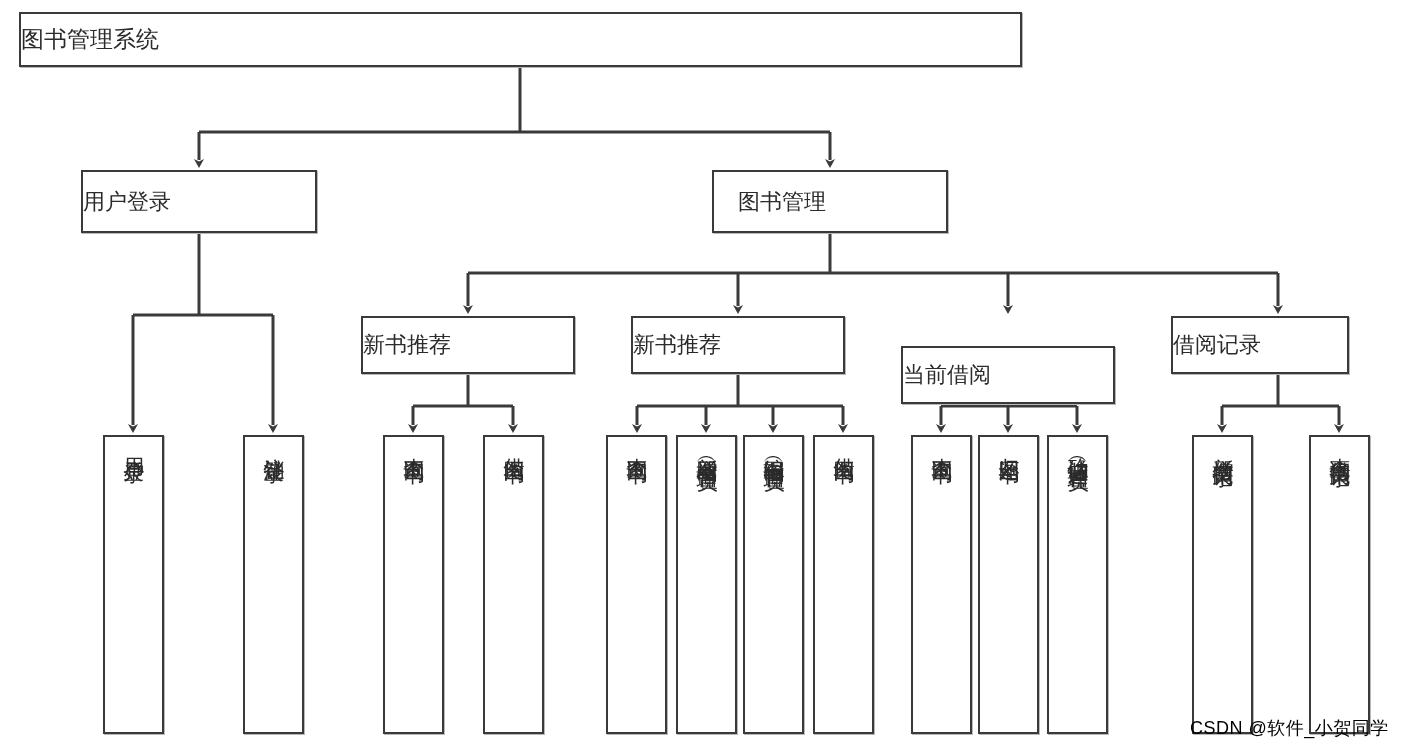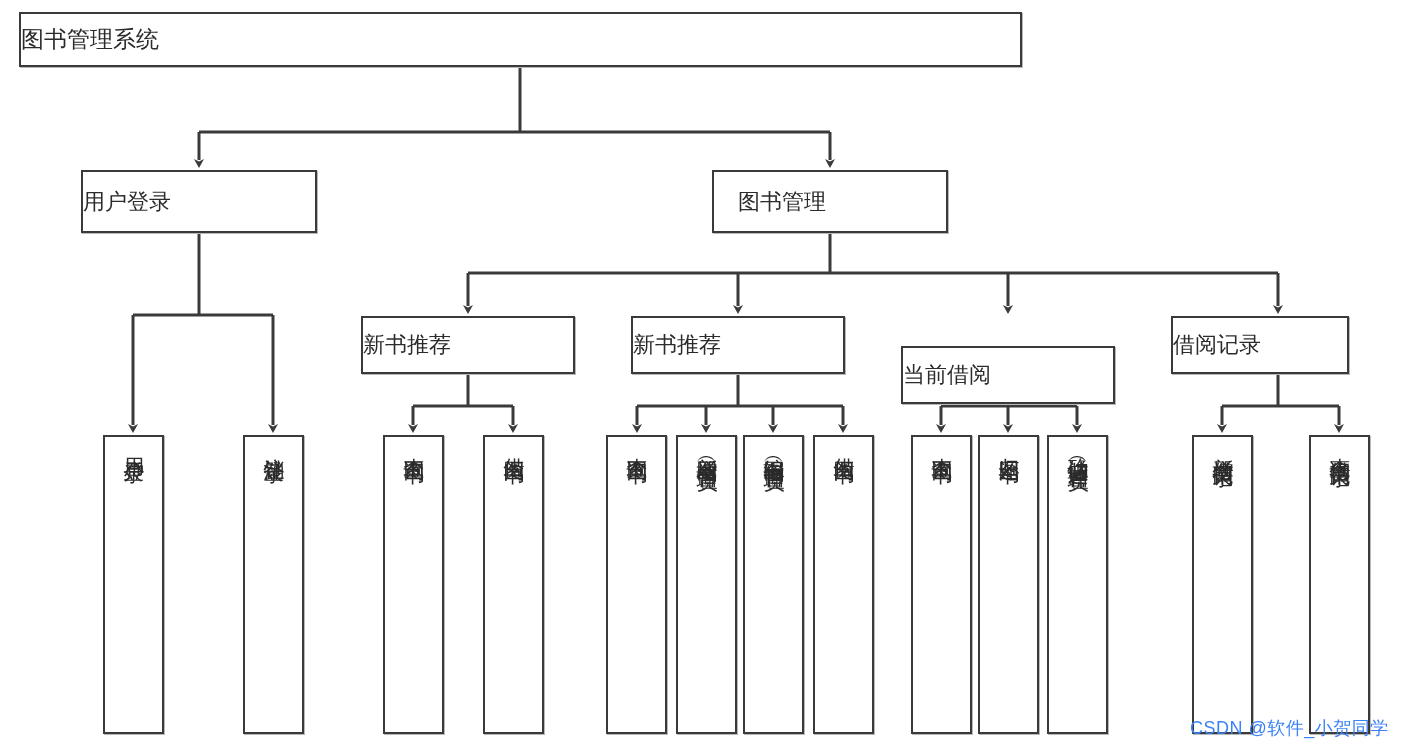--- a/index.html
+++ b/index.html
@@ -50,21 +50,21 @@
   .node.leaf .label {
     writing-mode: vertical-rl;
     text-orientation: upright;
     font-size: 21px;
     letter-spacing: 2px;
     line-height: 1;
     margin: 0 auto;
   }
   .watermark {
     position: absolute;
-    color: #3b82f6;
+    color: #000000;
     font-size: 18px;
     letter-spacing: 0.5px;
     white-space: nowrap;
     z-index: 3;
   }
 </style>
 </head>
 <body>
 
 <div id="canvas">

